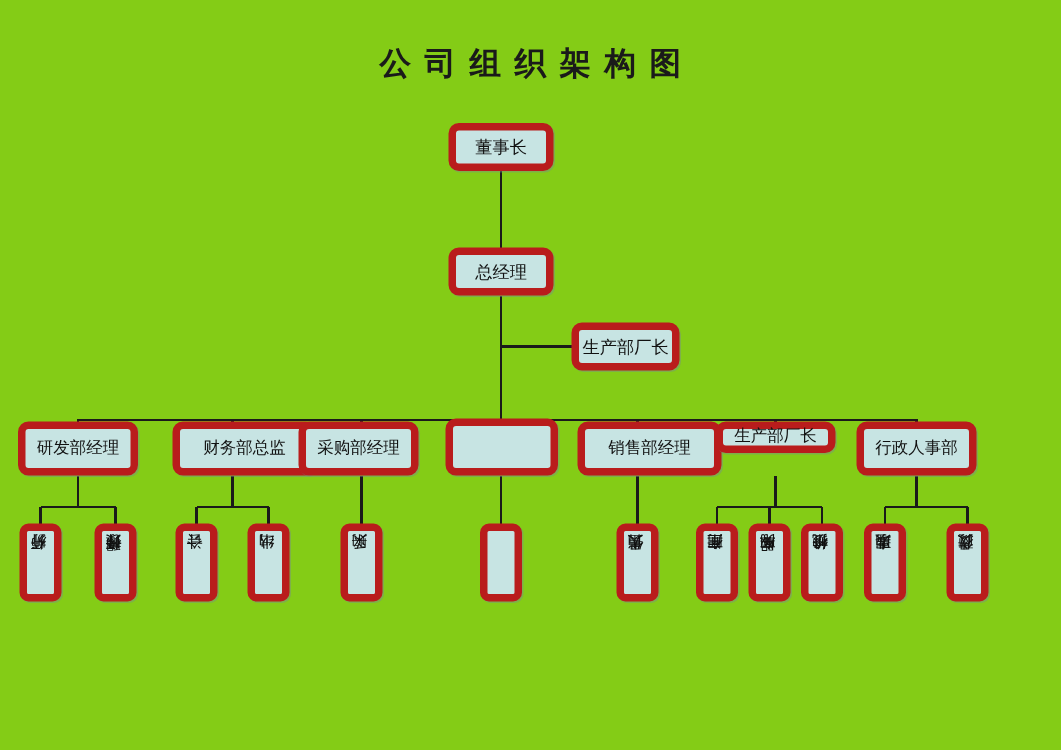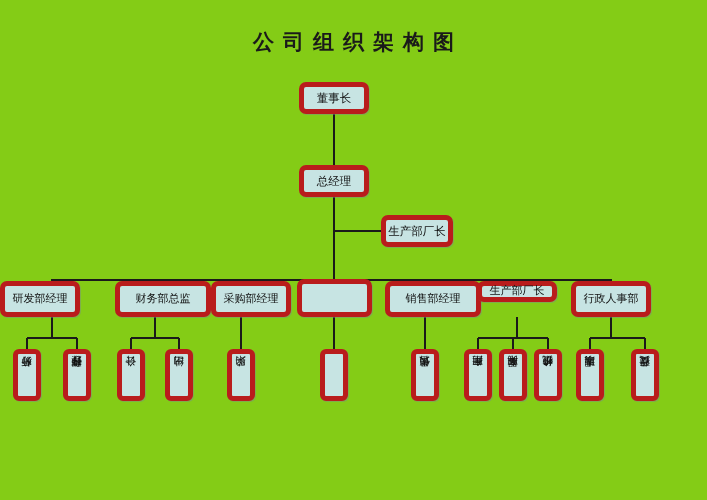--- a/index.html
+++ b/index.html
@@ -137,29 +137,29 @@
   </div>
 
   <div class="node level2" style="left:299px; top:165px; width:70px; height:32px;">
     <span class="htext">总经理</span>
   </div>
 
   <div class="node level2" style="left:381px; top:215px; width:72px; height:32px;">
     <span class="htext">生产部厂长</span>
   </div>
 
-  <div class="node dept" style="left:0; top:281px; width:80px; height:36px;">
+  <div class="node dept" style="left:12px; top:281px; width:80px; height:36px;">
     <span class="htext">研发部经理</span>
   </div>
 
   <div class="node dept" style="left:115px; top:281px; width:96px; height:36px;">
     <span class="htext">财务部总监</span>
   </div>
 
-  <div class="node dept" style="left:211px; top:281px; width:80px; height:36px;">
+  <div class="node dept" style="left:199px; top:281px; width:80px; height:36px;">
     <span class="htext">采购部经理</span>
   </div>
 
   <div class="node dept" style="left:297px; top:279px; width:75px; height:38px;">
     <span class="htext"></span>
   </div>
 
   <div class="node dept" style="left:385px; top:281px; width:96px; height:36px;">
     <span class="htext">销售部经理</span>
   </div>

